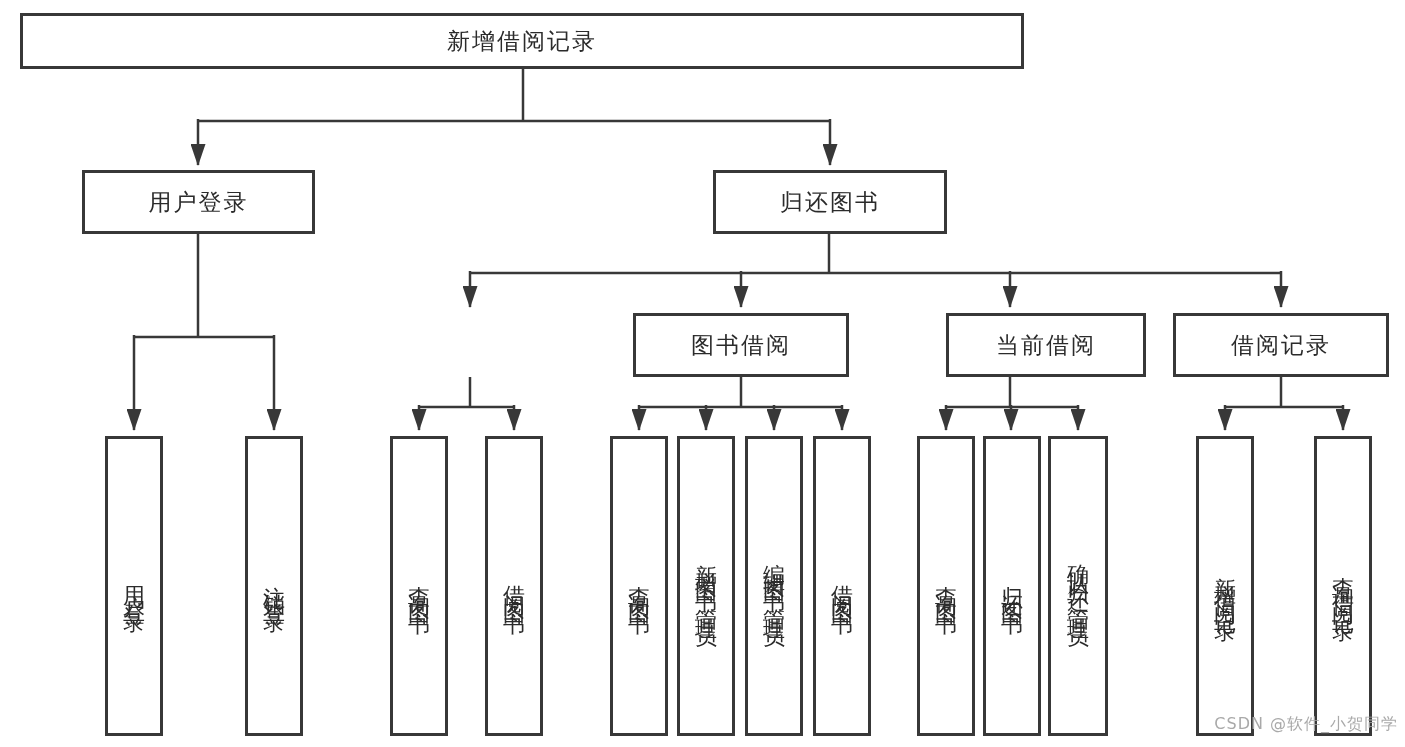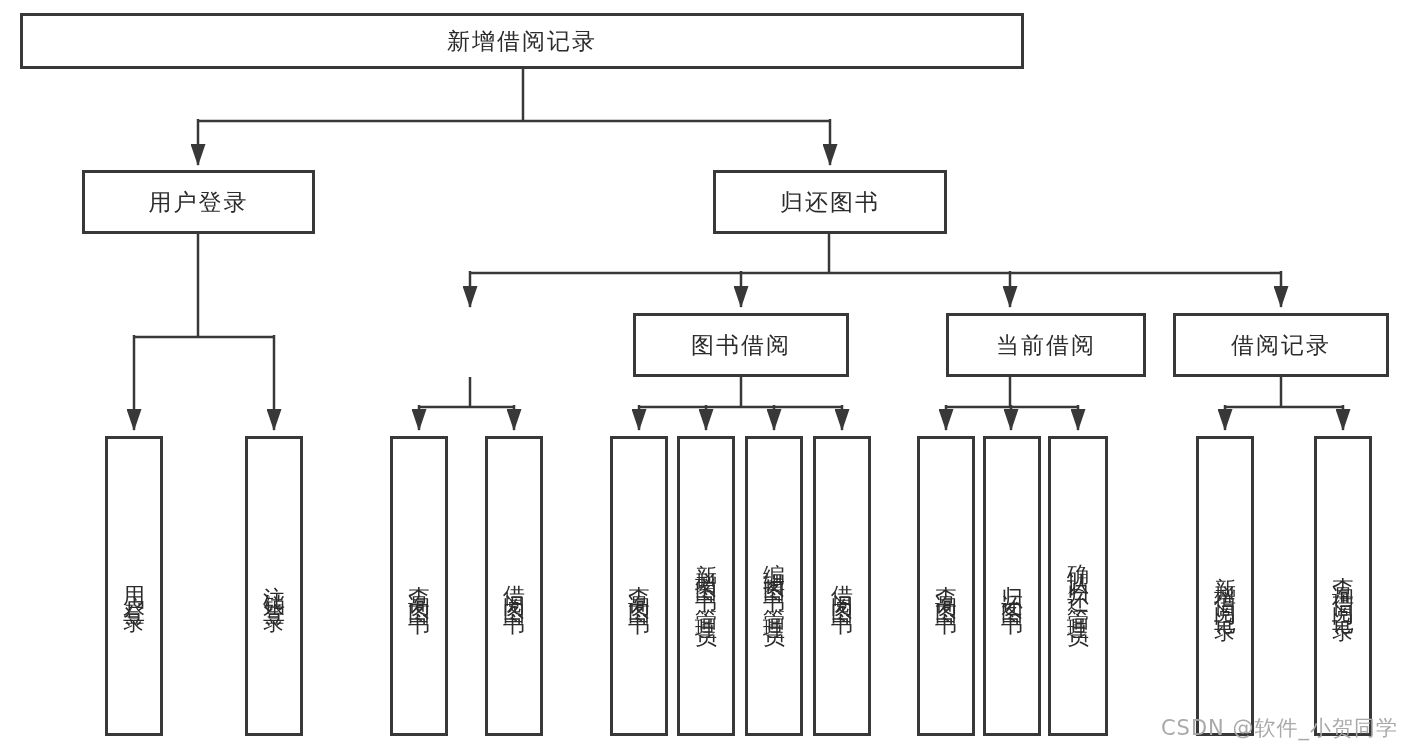--- a/index.html
+++ b/index.html
@@ -37,21 +37,21 @@
     text-orientation: mixed;
     font-size: 22px;
     letter-spacing: 9px;
     line-height: 1;
     white-space: nowrap;
   }
   .watermark {
     position: absolute;
     top: 714px;
     right: 7px;
-    font-size: 21px;
+    font-size: 16px;
     color: #a9a9a9;
     letter-spacing: 1px;
     white-space: nowrap;
     z-index: 5;
   }
 </style>
 </head>
 <body>
 
 <div class="stage">

